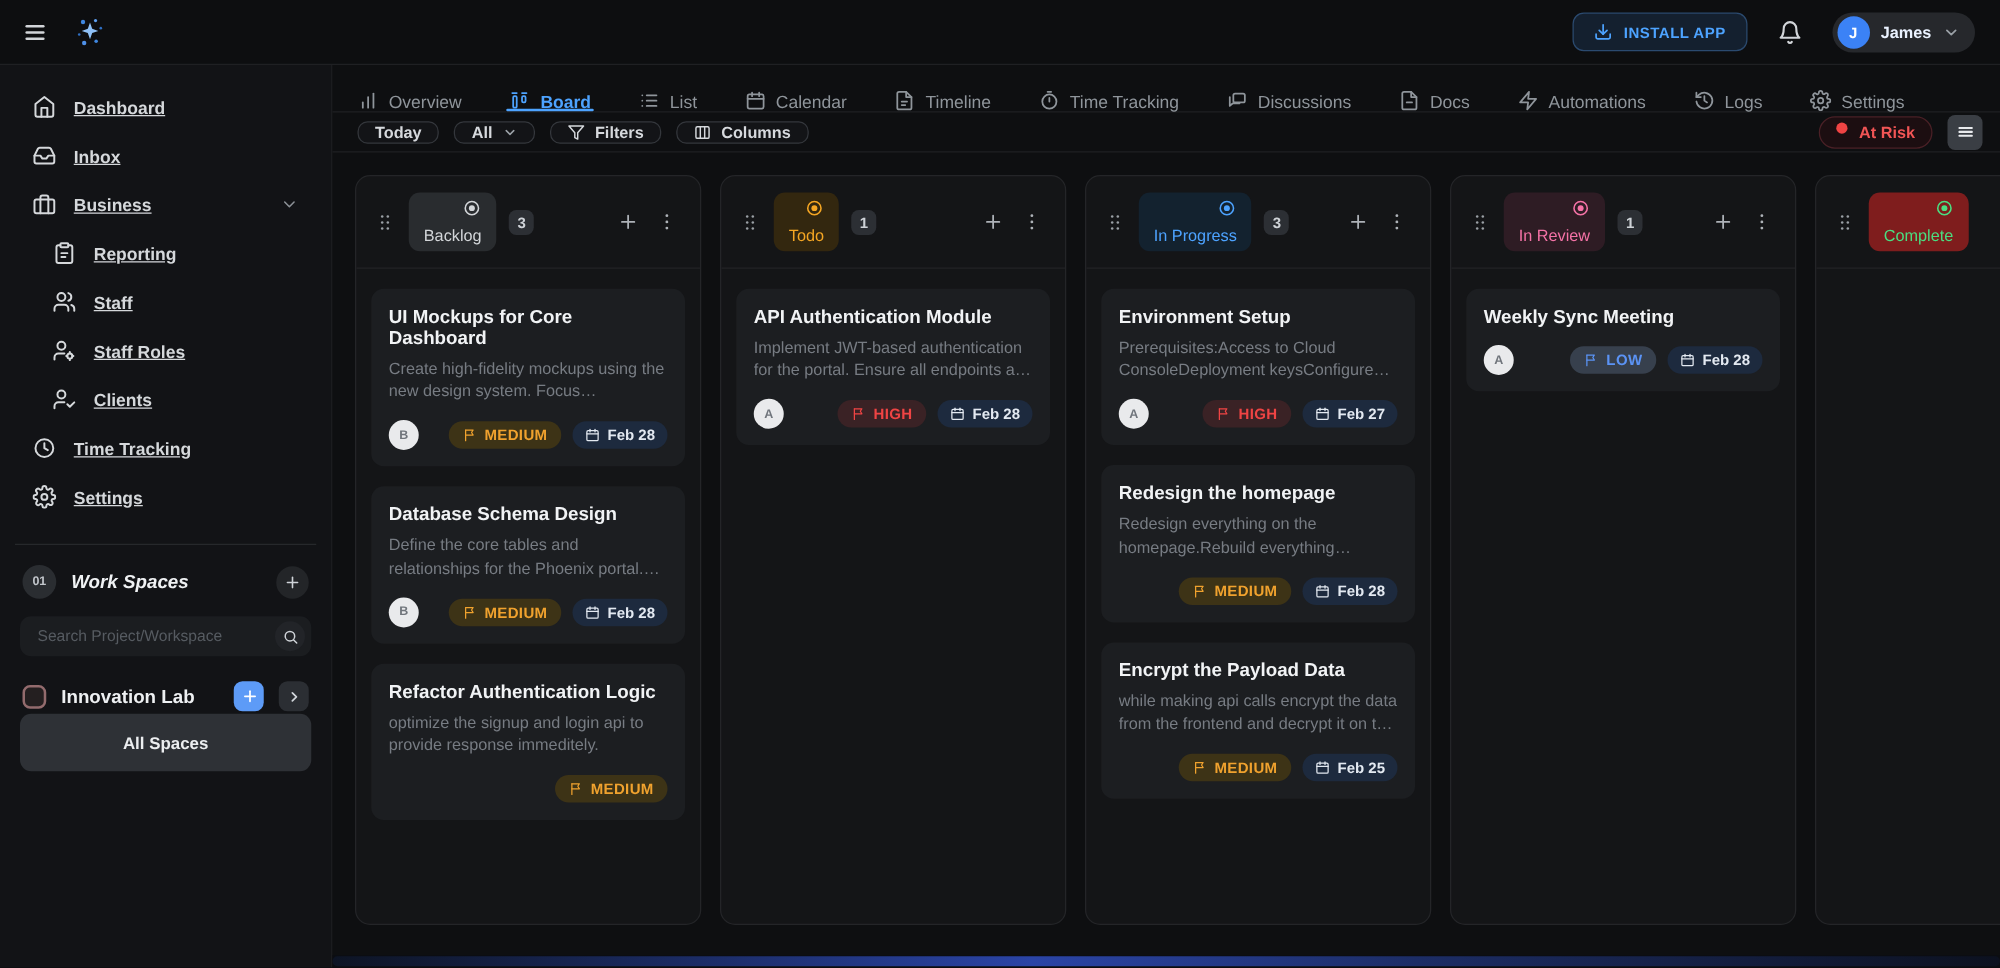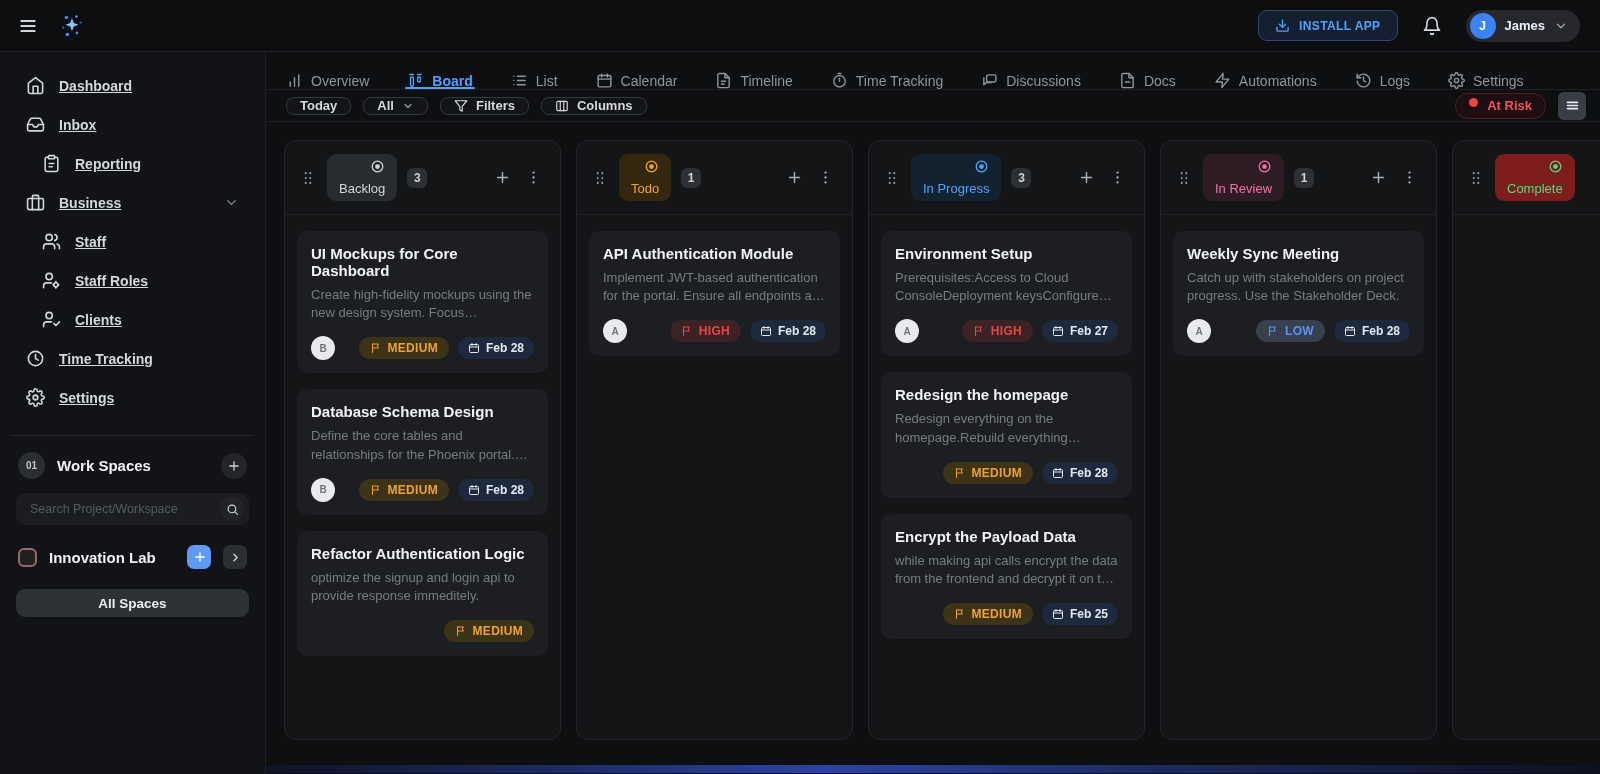--- a/index.html
+++ b/index.html
@@ -36,38 +36,38 @@
   
   .side-item { display:flex; align-items:center; gap:14px; padding:10px 10px; border-radius:8px;
     color:#d5d8db; font-size:14px; font-weight:600; cursor:pointer; }
   .side-item .lbl { flex:1;text-decoration:underline; }
   .side-item.sub { padding-left:26px; }
   .side-item .chev { color:#8b9096; display:grid; place-items:center; }
   .side-divider { height:1px; background:#26282b; margin:18px -4px 16px; }
   .ws-head { display:flex; align-items:center; gap:12px; padding:0 2px; }
   .ws-badge { width:27px; height:27px; border-radius:50%; background:#2a2d31; color:#c2c6cb;
     font-size:10px; font-weight:700; display:grid; place-items:center; }
-  .ws-title { flex:1; font-size:15px; font-weight:700; color:#f0f2f4; }
+  .ws-title { flex:1; font-size:15px; font-weight:700; color:#f0f2f4;font-style:italic; }
   .ws-add { width:26px; height:26px; border-radius:50%; background:#232528; border:none; color:#cfd3d8;
     display:grid; place-items:center; cursor:pointer; }
   .searchbox { margin:14px 0 2px; height:32px; background:#1b1d20; border-radius:9px;
     display:flex; align-items:center; padding:0 5px 0 12px; }
   .searchbox input { flex:1; background:transparent; border:none; outline:none; color:#b9bdc2;
     font-size:12.5px; font-family:inherit; }
   .searchbox input::placeholder { color:#565b61; }
   .searchic { width:24px; height:24px; border-radius:50%; background:#222428; color:#cfd3d8;
     display:grid; place-items:center; cursor:pointer; }
   .ws-row { display:flex; align-items:center; gap:12px; margin-top:16px; padding:2px 2px; cursor:pointer; }
   .ws-ic { width:19px; height:19px; border-radius:6px; border:2.5px solid #936b6d; background:#241f20; }
   .ws-name { flex:1; font-size:15px; font-weight:700; color:#eef0f2; }
   .ws-plus { width:24px; height:24px; border-radius:7px; background:#5d9bf7; border:none; color:#fff;
     display:grid; place-items:center; cursor:pointer; }
   .ws-exp { width:24px; height:24px; border-radius:7px; background:#2b2e33; border:none; color:#cfd3d8;
     display:grid; place-items:center; cursor:pointer; }
-  .all-spaces { margin-top:18px; height:28px; border:none; border-radius:9px; background:#2e3136;
+  .all-spaces { height:46px; border:none; border-radius:9px; background:#2e3136;
     color:#eceef0; font-size:13.5px; font-weight:700; font-family:inherit; cursor:pointer; }
 
   
   .tabbar { height:38px; display:flex; align-items:flex-end; gap:38px; padding:0 20px;
     border-bottom:1px solid #1f2023; }
   .tab { display:flex; align-items:center; gap:8px; background:none; border:none; padding:0;
     color:#8f959b; font-size:14px; font-weight:500; font-family:inherit; position:relative; cursor:pointer; }
   .tab.active { color:#4da3ff; font-weight:700; }
   .tab.active::after { content:''; position:absolute; left:-2px; right:-2px; bottom:0; height:2px;
     background:#4da3ff; border-radius:2px; }
@@ -189,40 +189,40 @@
           </svg>
           <span class="lbl">Dashboard</span>
         </div>
         <div class="side-item">
           <svg class="ic" width="19" height="19" viewBox="0 0 24 24" fill="none" stroke="currentColor" stroke-width="2" stroke-linecap="round" stroke-linejoin="round">
             <polyline points="22 12 16 12 14 15 10 15 8 12 2 12"></polyline>
             <path d="M5.45 5.11 2 12v6a2 2 0 0 0 2 2h16a2 2 0 0 0 2-2v-6l-3.45-6.89A2 2 0 0 0 16.76 4H7.24a2 2 0 0 0-1.79 1.11z"></path>
           </svg>
           <span class="lbl">Inbox</span>
         </div>
+        <div class="side-item">
+          <svg class="ic" width="19" height="19" viewBox="0 0 24 24" fill="none" stroke="currentColor" stroke-width="2" stroke-linecap="round" stroke-linejoin="round">
+            <rect x="2" y="7" width="20" height="14" rx="2"></rect>
+            <path d="M16 21V5a2 2 0 0 0-2-2h-4a2 2 0 0 0-2 2v16"></path>
+          </svg>
+          <span class="lbl">Business</span>
+          <span class="chev">
+            <svg class="ic" width="15" height="15" viewBox="0 0 24 24" fill="none" stroke="currentColor" stroke-width="2" stroke-linecap="round" stroke-linejoin="round">
+              <polyline points="6 9 12 15 18 9"></polyline>
+            </svg>
+          </span>
+        </div>
         <div class="side-item sub">
           <svg class="ic" width="19" height="19" viewBox="0 0 24 24" fill="none" stroke="currentColor" stroke-width="2" stroke-linecap="round" stroke-linejoin="round">
             <rect x="8" y="2" width="8" height="4" rx="1"></rect>
             <path d="M16 4h2a2 2 0 0 1 2 2v14a2 2 0 0 1-2 2H6a2 2 0 0 1-2-2V6a2 2 0 0 1 2-2h2"></path>
             <path d="M9 12h6"></path>
             <path d="M9 16h4"></path>
           </svg>
           <span class="lbl">Reporting</span>
-        </div>
-        <div class="side-item">
-          <svg class="ic" width="19" height="19" viewBox="0 0 24 24" fill="none" stroke="currentColor" stroke-width="2" stroke-linecap="round" stroke-linejoin="round">
-            <rect x="2" y="7" width="20" height="14" rx="2"></rect>
-            <path d="M16 21V5a2 2 0 0 0-2-2h-4a2 2 0 0 0-2 2v16"></path>
-          </svg>
-          <span class="lbl">Business</span>
-          <span class="chev">
-            <svg class="ic" width="15" height="15" viewBox="0 0 24 24" fill="none" stroke="currentColor" stroke-width="2" stroke-linecap="round" stroke-linejoin="round">
-              <polyline points="6 9 12 15 18 9"></polyline>
-            </svg>
-          </span>
         </div>
         <div class="side-item sub">
           <svg class="ic" width="19" height="19" viewBox="0 0 24 24" fill="none" stroke="currentColor" stroke-width="2" stroke-linecap="round" stroke-linejoin="round">
             <path d="M16 21v-2a4 4 0 0 0-4-4H6a4 4 0 0 0-4 4v2"></path>
             <circle cx="9" cy="7" r="4"></circle>
             <path d="M22 21v-2a4 4 0 0 0-3-3.87"></path>
             <path d="M16 3.13a4 4 0 0 1 0 7.75"></path>
           </svg>
           <span class="lbl">Staff</span>
         </div>
@@ -746,21 +746,20 @@
                   <circle cx="12" cy="5" r="1.6" fill="currentColor" stroke="none"></circle>
                   <circle cx="12" cy="12" r="1.6" fill="currentColor" stroke="none"></circle>
                   <circle cx="12" cy="19" r="1.6" fill="currentColor" stroke="none"></circle>
                 </svg>
               </button>
     </span>
           </div>
           <div class="cards">
             <article class="card">
       <div class="card-title">Weekly Sync Meeting</div>
-      <div class="card-desc">Catch up with stakeholders on project progress. Use the Stakeholder Deck.</div>
       <div class="card-foot">
                 <span class="avatar">A</span>
                 <span class="badges">
                   <span class="prio low">
                     <svg class="ic" width="12" height="12" viewBox="0 0 24 24" fill="none" stroke="currentColor" stroke-width="2" stroke-linecap="round" stroke-linejoin="round">
                       <path d="M5 21V4"></path>
                       <path d="M5 4h12l-2.5 4L17 12H5"></path>
                     </svg>
                     <span>LOW</span>
                   </span>

